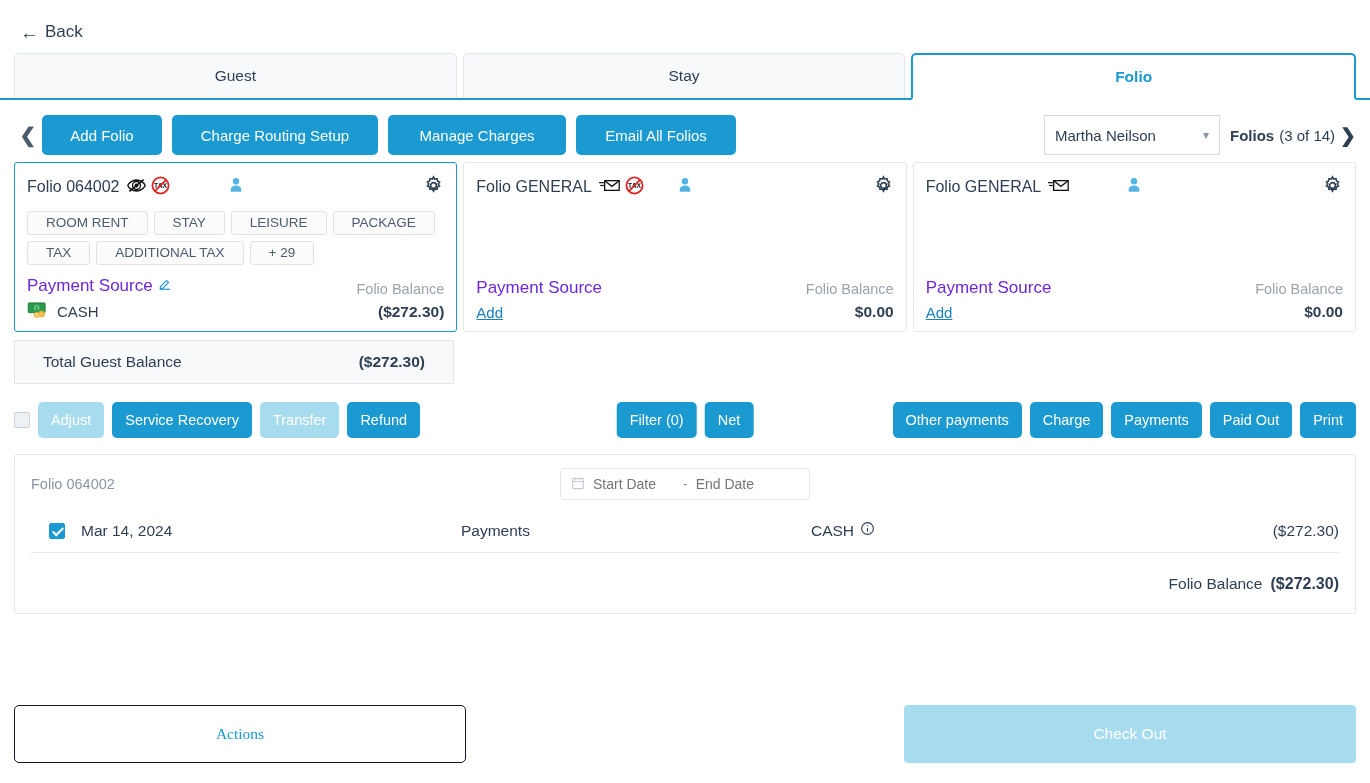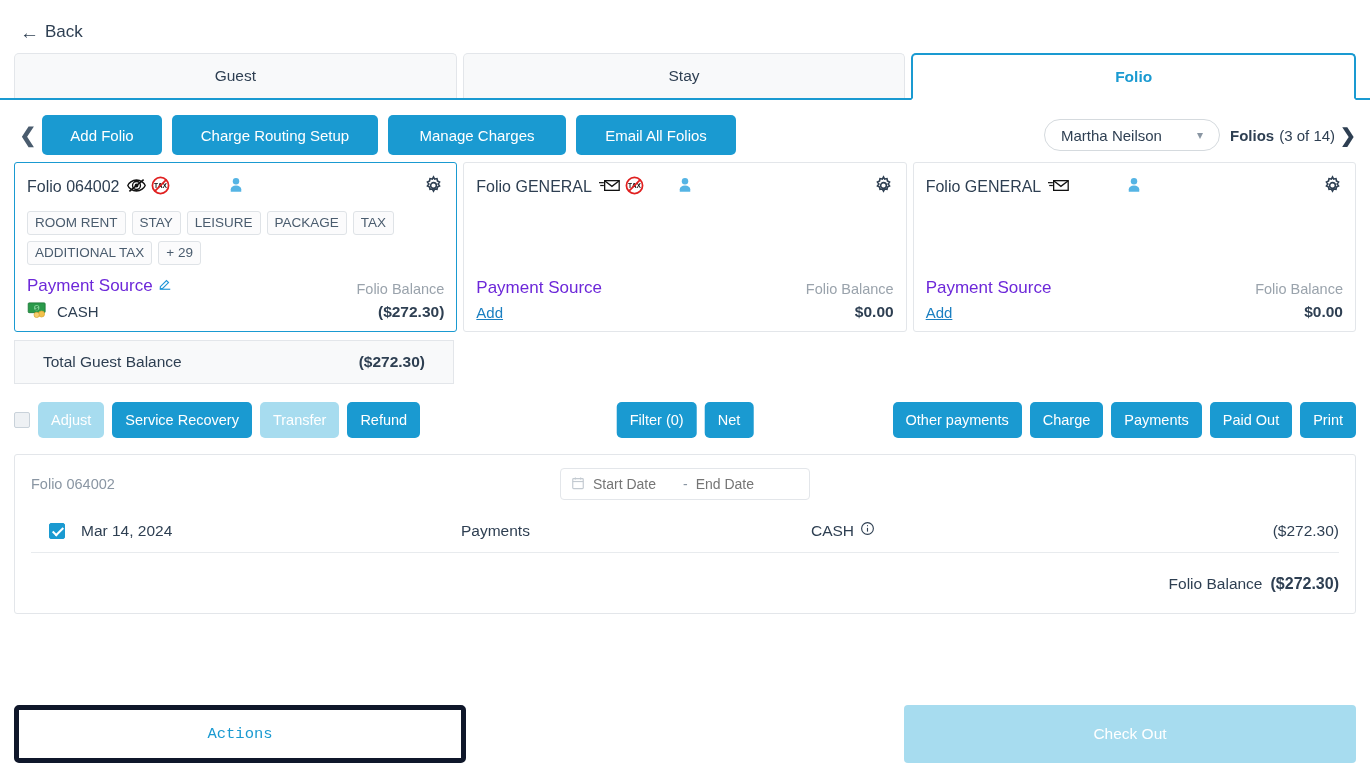--- a/index.html
+++ b/index.html
@@ -69,22 +69,22 @@
   .btn.disabled { background: #a7dcef; cursor: default; }
   .toolbar .btn { margin-right: 10px; }
   #btn-add-folio { width: 120px; }
   #btn-charge-routing { width: 206px; }
   #btn-split-rates { width: 152px; }
   #btn-manage-charges { width: 178px; }
   #btn-email-folios { width: 160px; }
 
   .toolbar-right { margin-left: auto; display: flex; align-items: center; gap: 10px; }
   .select-box {
-    width: 176px; height: 32px; border: 1px solid #d5dade; border-radius: 16px;
-    background: #fff; display: flex; align-items: center; padding: 0 16px;
+    width: 176px; height: 40px; border: 1px solid #d5dade; border-radius: 0;
+    background: #fff; display: flex; align-items: center; padding: 0 10px;
     font-size: 15px; color: #2e3f52; cursor: pointer;
   }
   .select-box .caret { margin-left: auto; color: #8a96a3; font-size: 12px; }
   .folios-count { font-size: 15px; color: #2e3f52; display: flex; align-items: center; gap: 5px; }
   .folios-count b { font-weight: bold; }
   .chev-right { font-size: 19px; font-weight: bold; cursor: pointer; }
 
   
   .cards { display: flex; gap: 6px; padding: 6px 14px 0 14px; }
   .card {
@@ -97,21 +97,21 @@
   .card.selected { border: 1px solid #1a9ad1; }
   .card-head { display: flex; align-items: center; height: 24px; }
   .card-title { font-size: 16px; color: #2e3f52; }
   .head-icons { display: flex; align-items: center; gap: 5px; margin-left: 7px; }
   .person-icon { position: absolute; left: 50%; transform: translateX(-50%); top: 12px; }
   .gear-icon { margin-left: auto; cursor: pointer; }
 
   .chips { display: flex; flex-wrap: wrap; gap: 6px; margin-top: 12px; }
   .chip {
     border: 1px solid #dfe3e7; background: #fbfbfc; border-radius: 3px;
-    padding: 3px 7px; font-size: 13.5px; color: #4a5c6e; line-height: 16px;
+    padding: 3px 18px; font-size: 13.5px; color: #4a5c6e; line-height: 16px;
   }
 
   .card-foot { margin-top: auto; display: flex; align-items: flex-end; justify-content: space-between; }
   .ps-label { font-size: 17px; color: #6d28d9; display: flex; align-items: center; gap: 5px; }
   .ps-value { font-size: 15px; color: #2e3f52; display: flex; align-items: center; gap: 8px; margin-top: 6px; }
   .fb-label { font-size: 14.5px; color: #9aa3ac; text-align: right; }
   .fb-value { font-size: 15.5px; font-weight: bold; color: #2e3f52; text-align: right; margin-top: 6px; }
   .link { color: #1a7fc1; text-decoration: underline; cursor: pointer; font-size: 15px; }
 
   
@@ -176,23 +176,23 @@
 
   .txn-total { display: flex; justify-content: flex-end; align-items: baseline; gap: 8px; padding: 22px 0 6px 0; }
   .txn-total .lbl { font-size: 15.5px; color: #2e3f52; }
   .txn-total .val { font-size: 16px; font-weight: bold; color: #2e3f52; }
 
   
   .footer { position: absolute; left: 0; bottom: 0; width: 1370px; height: 88px; }
   .btn-actions {
     position: absolute; left: 14px; top: 10px;
     width: 452px; height: 58px;
-    border: 5px solid #0f172a; border-radius: 5px;
+    border: 1px solid #0f172a; border-radius: 5px;
     background: #fff; color: #1a9ad1; font-size: 15.5px;
-    font-family: Liberation Mono, monospace; cursor: pointer;
+    font-family: Liberation Serif, serif; cursor: pointer;
   }
   .btn-checkout {
     position: absolute; left: 904px; top: 10px;
     width: 452px; height: 58px;
     border: none; border-radius: 4px;
     background: #a7dcef; color: #ffffff; font-size: 15.5px;
     font-family: inherit; cursor: default;
   }
 </style>
 </head>

